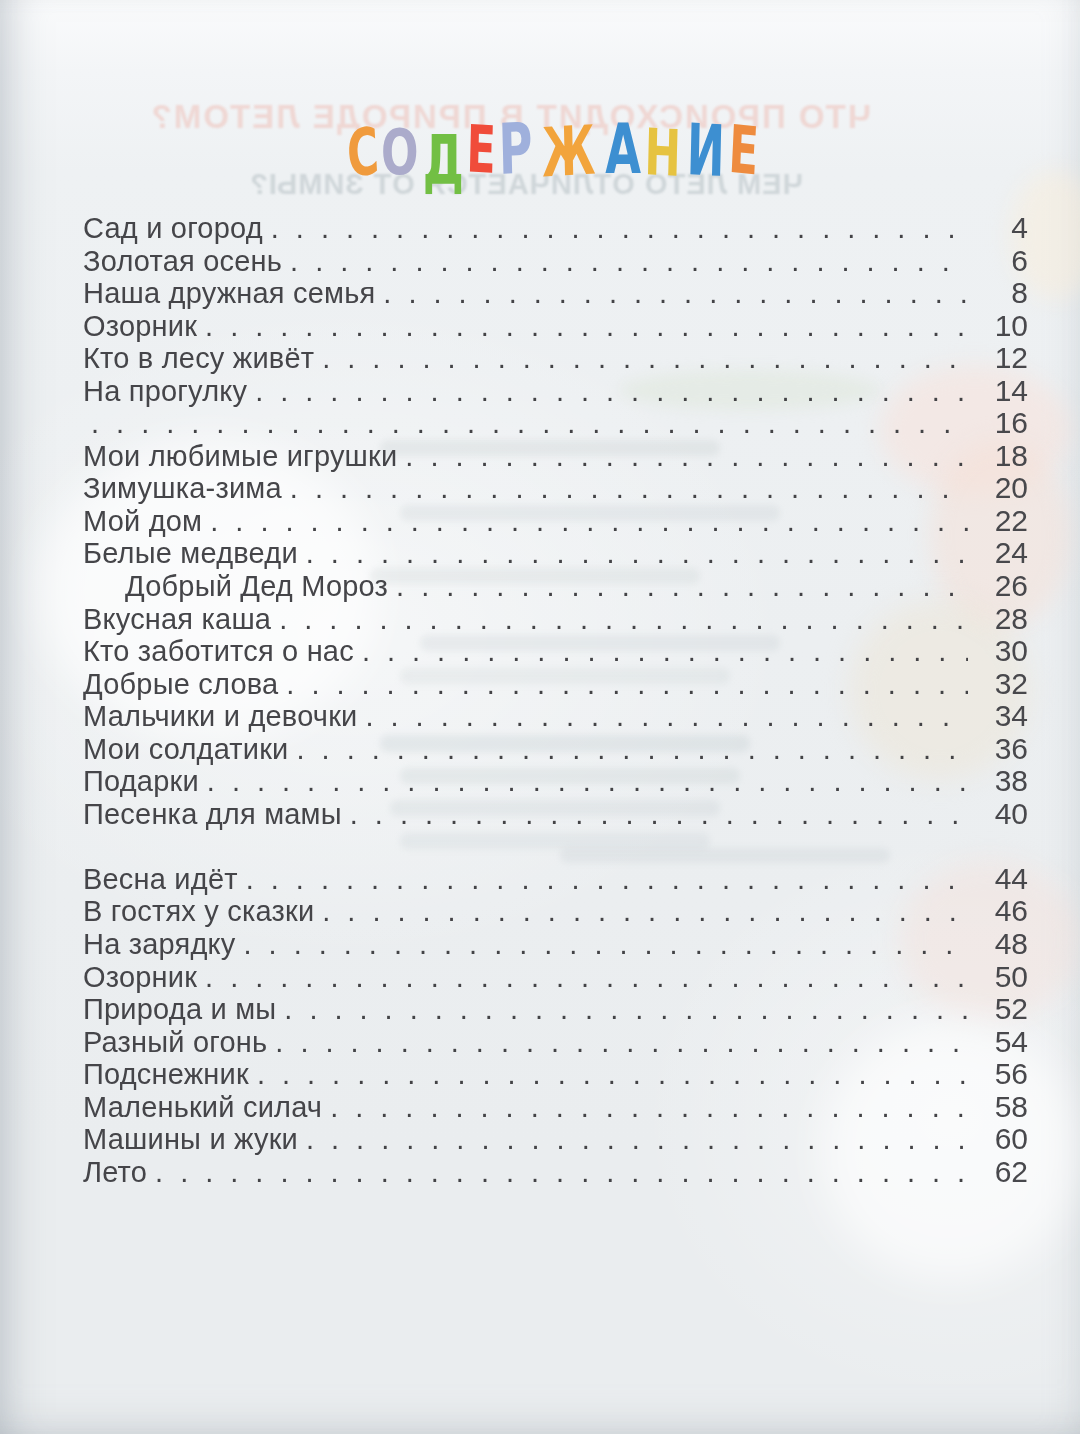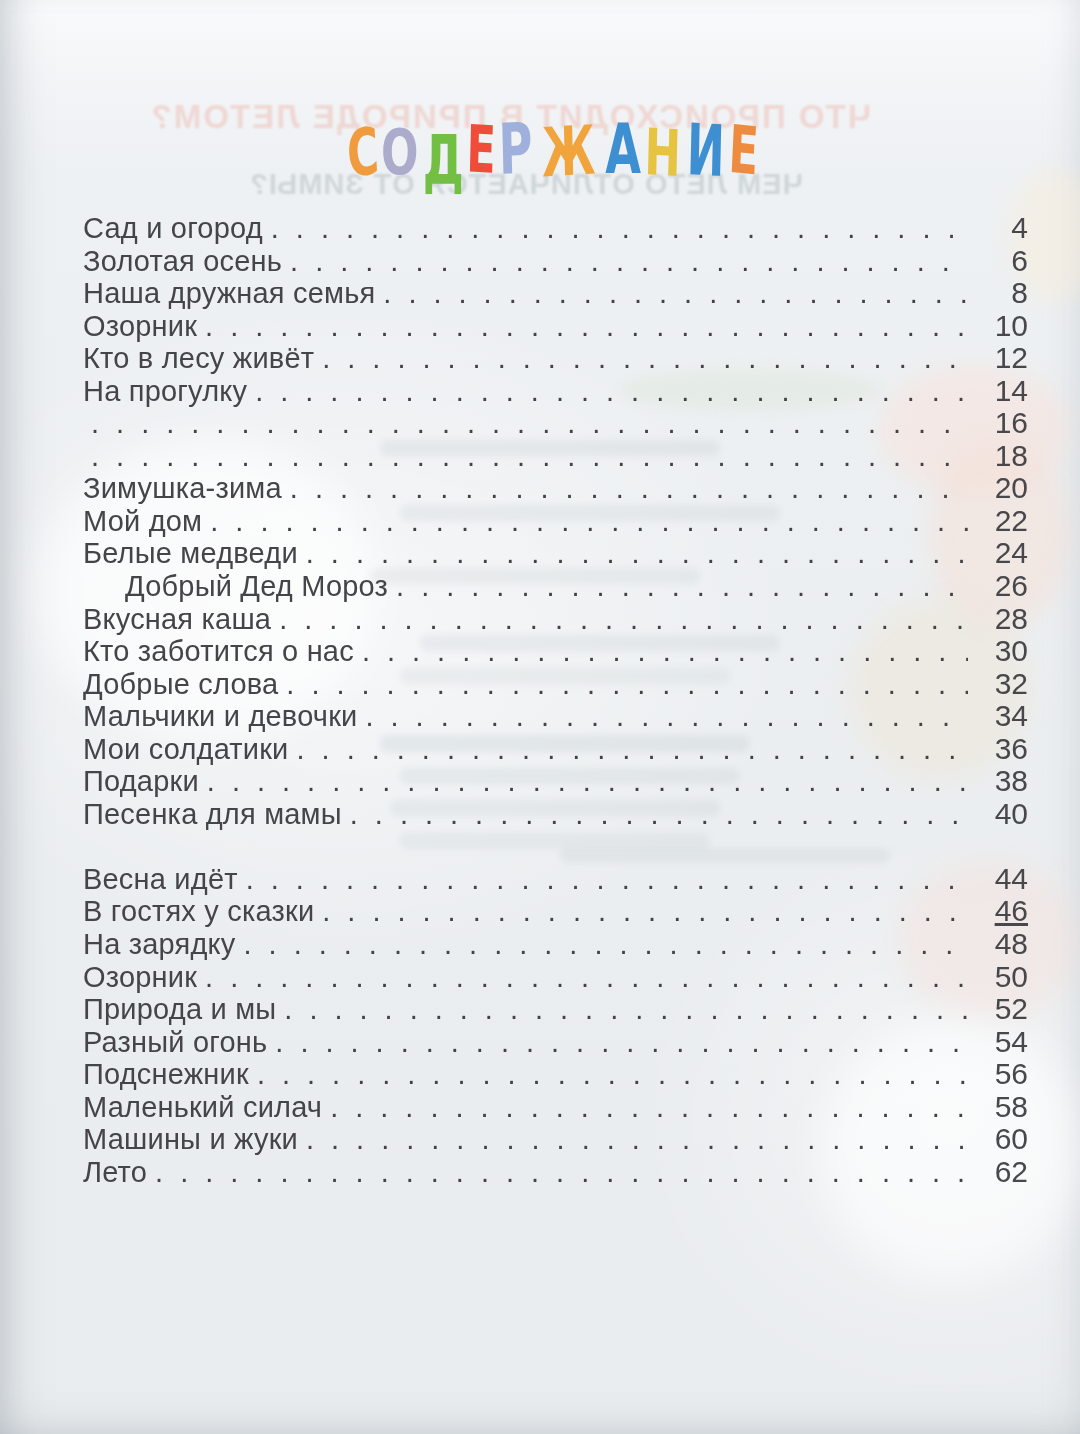--- a/index.html
+++ b/index.html
@@ -174,20 +174,21 @@
       <span class="leader">. . . . . . . . . . . . . . . . . . . . . . . . . . . . . . . . . . . . . . . . . . . . . . . . . . . . . . . . . . . . . . . . . . . . . .</span>
       <span class="entry-page" style="color: rgb(72, 72, 76);">14</span>
     </div>
 
     <div class="toc-row">
       <span class="leader">. . . . . . . . . . . . . . . . . . . . . . . . . . . . . . . . . . . . . . . . . . . . . . . . . . . . . . . . . . . . . . . . . . . . . .</span>
       <span class="entry-page" style="color: rgb(72, 72, 76);">16</span>
     </div>
 
     <div class="toc-row">
+      <span class="entry-title" style="color: rgb(69, 69, 73);">Мои любимые игрушки</span>
       <span class="leader">. . . . . . . . . . . . . . . . . . . . . . . . . . . . . . . . . . . . . . . . . . . . . . . . . . . . . . . . . . . . . . . . . . . . . .</span>
       <span class="entry-page" style="color: rgb(72, 72, 76);">18</span>
     </div>
 
     <div class="toc-row">
       <span class="entry-title" style="color: rgb(69, 69, 73);">Зимушка-зима</span>
       <span class="leader">. . . . . . . . . . . . . . . . . . . . . . . . . . . . . . . . . . . . . . . . . . . . . . . . . . . . . . . . . . . . . . . . . . . . . .</span>
       <span class="entry-page" style="color: rgb(72, 72, 76);">20</span>
     </div>
 
@@ -259,21 +260,21 @@
 
     <div class="toc-row">
       <span class="entry-title" style="color: rgb(69, 69, 73);">Весна идёт</span>
       <span class="leader">. . . . . . . . . . . . . . . . . . . . . . . . . . . . . . . . . . . . . . . . . . . . . . . . . . . . . . . . . . . . . . . . . . . . . .</span>
       <span class="entry-page" style="color: rgb(72, 72, 76);">44</span>
     </div>
 
     <div class="toc-row">
       <span class="entry-title" style="color: rgb(69, 69, 73);">В гостях у сказки</span>
       <span class="leader">. . . . . . . . . . . . . . . . . . . . . . . . . . . . . . . . . . . . . . . . . . . . . . . . . . . . . . . . . . . . . . . . . . . . . .</span>
-      <span class="entry-page" style="color: rgb(72, 72, 76); text-decoration: underline;">46</span>
+      <span class="entry-page" style="color: rgb(72, 72, 76);">46</span>
     </div>
 
     <div class="toc-row">
       <span class="entry-title" style="color: rgb(69, 69, 73);">На зарядку</span>
       <span class="leader">. . . . . . . . . . . . . . . . . . . . . . . . . . . . . . . . . . . . . . . . . . . . . . . . . . . . . . . . . . . . . . . . . . . . . .</span>
       <span class="entry-page" style="color: rgb(72, 72, 76);">48</span>
     </div>
 
     <div class="toc-row">
       <span class="entry-title" style="color: rgb(69, 69, 73);">Озорник</span>

